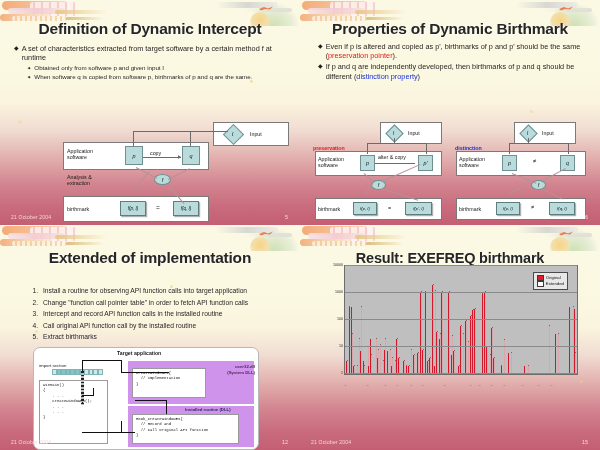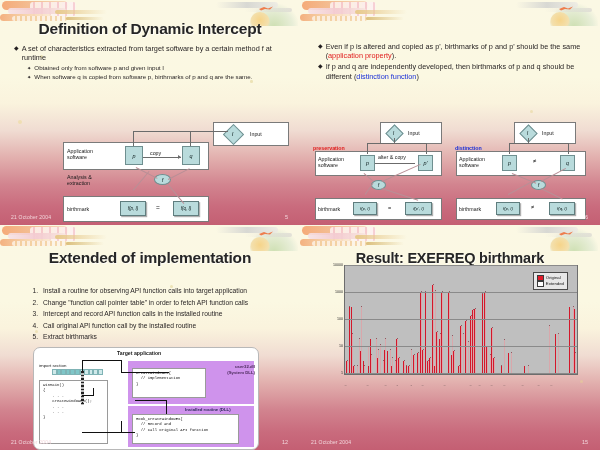--- a/index.html
+++ b/index.html
@@ -239,29 +239,30 @@
         <span class="mistR"></span>
         <span class="mistR2"></span>
       <span class="sun"></span>
       <svg class="crane" viewBox="0 0 32 14">
         <path d="M2 8 L12 4 L20 7 L30 3 L24 9 L14 8 L6 11 Z" fill="#ef6a34" opacity=".85"></path>
       </svg>
     </div>
     <span class="speck" style="left:60px;top:70px;width:3px;height:3px;background:#ddd089;"></span>
     <span class="speck" style="left:230px;top:110px;width:3px;height:3px;background:#e6d393;"></span>
 
+    <div class="title">Properties of Dynamic Birthmark</div>
 
     <div class="body" style="top:42px;left:18px;width:270px;">
       <div class="b1">
         <span class="dia">◆</span>
-        <span><span>Even if p is altered and copied as p', birthmarks of p and p' should be the same (</span><span class="red">application property</span><span>).</span></span>
+        <span><span>Even if p is altered and copied as p', birthmarks of p and p' should be the same (</span><span class="red">preservation pointer</span><span>).</span></span>
       </div>
       <div class="b1">
         <span class="dia">◆</span>
-        <span><span>If p and q are independently developed, then birthmarks of p and q should be different (</span><span class="blue">distinction function</span><span>)</span></span>
+        <span><span>If p and q are independently developed, then birthmarks of p and q should be different (</span><span class="blue">distinction property</span><span>)</span></span>
       </div>
     </div>
 
     <div>
       <div class="tag red" style="left:13px;top:145px;">preservation</div>
       <div class="panel" style="left:80px;top:122px;width:62px;height:22px;"></div>
       <div class="dmd" style="left:88px;top:127px;width:11px;height:11px;"></div>
       <div class="dmdtxt" style="left:88px;top:127px;width:11px;height:11px;font-size:5.4px;">I</div>
       <div class="lbl" style="left:108px;top:130px;">Input</div>
 

